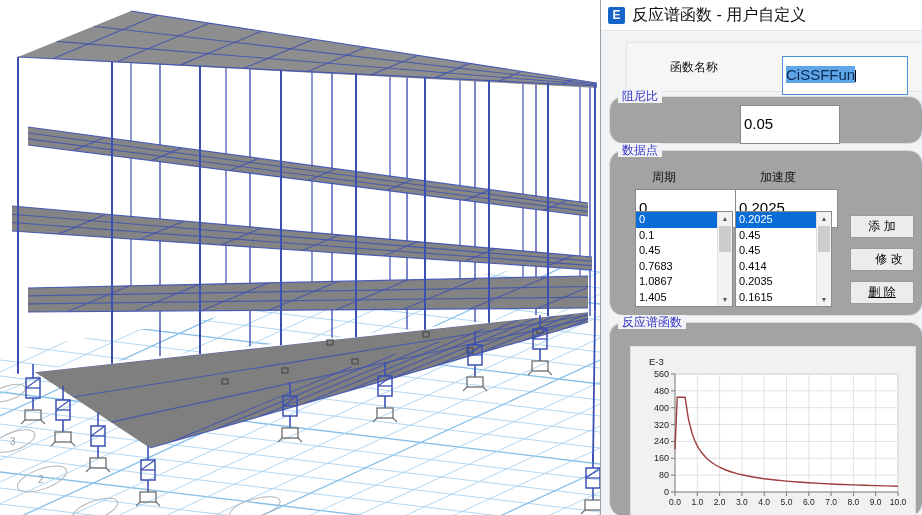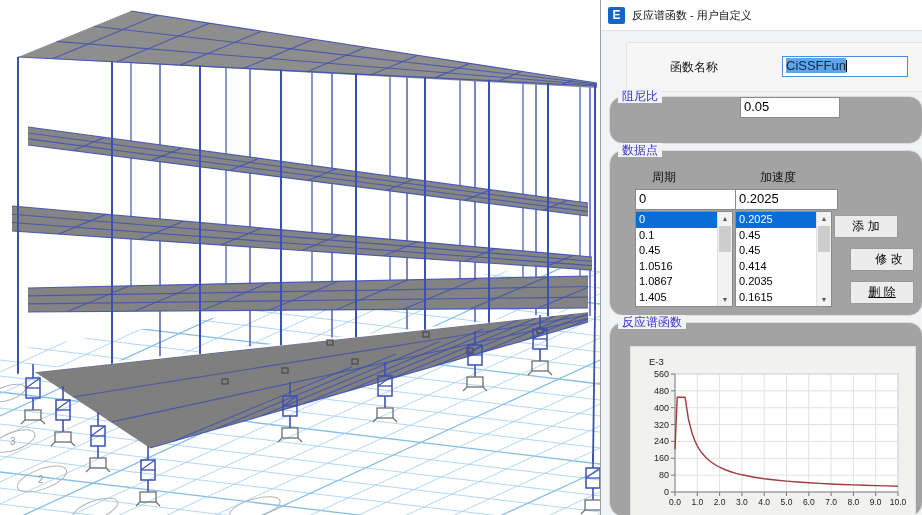--- a/index.html
+++ b/index.html
@@ -8,28 +8,28 @@
   
   .model-view{position:absolute;left:0;top:0;width:600px;height:515px;background:#ffffff;}
   .model-view svg{display:block;}
   
   .dialog{position:absolute;left:600px;top:0;width:322px;height:515px;background:#f2f3f4;
           border-left:1px solid #9aa0a6;box-sizing:border-box;}
   .titlebar{position:absolute;left:0;top:0;width:100%;height:30px;background:#ffffff;
             border-bottom:1px solid #e4e4e4;display:flex;align-items:center;}
   .appicon{display:inline-flex;align-items:center;justify-content:center;width:17px;height:17px;
            margin-left:7px;background:#1565c8;color:#fff;font-weight:bold;font-size:12px;border-radius:2px;}
-  .titletext{margin-left:7px;font-size:11px;color:#111;}
+  .titletext{margin-left:7px;font-size:16px;color:#111;}
   .group{position:absolute;border:1px solid #dcdcdf;border-radius:14px;background:#a3a3a3;}
   .group-label{position:absolute;top:-8px;left:8px;padding:0 4px;background:#f2f3f4;
                color:#3737c8;font-size:12px;line-height:14px;}
   .panel{position:absolute;border:1px solid #e3e3e6;border-radius:2px;background:#f6f6f7;}
   .lbl{position:absolute;color:#111;font-size:12px;white-space:nowrap;}
-  .textbox{position:absolute;background:#ffffff;border:1px solid #8a8a8a;font-size:13px;
-           line-height:17px;padding:0 3px;color:#000;overflow:hidden;white-space:nowrap;}
+  .textbox{position:absolute;background:#ffffff;border:1px solid #8a8a8a;font-size:15px;
+           line-height:17px;padding:9px 3px;color:#000;overflow:hidden;white-space:nowrap;}
   .textbox.focus{border:1px solid #4a90d9;}
   .sel{background:#5ea6e8;color:#0b2a52;}
   .caret{display:inline-block;width:1px;height:12px;background:#000;vertical-align:-2px;}
   .listbox{position:absolute;background:#fff;border:1px solid #8a8a8a;display:flex;}
   .list-items{flex:1;overflow:hidden;}
   .list-row{height:15.5px;line-height:15.5px;padding-left:3px;font-size:11px;color:#000;}
   .list-row.selected{background:#0a6cd6;color:#fff;}
   .scrollbar{width:14px;background:#f2f2f2;border-left:1px solid #e0e0e0;position:relative;}
   .sb-btn{position:absolute;left:0;width:14px;height:13px;color:#5a5a5a;font-size:7px;
           display:flex;align-items:center;justify-content:center;}
@@ -316,38 +316,38 @@
 
     <div class="panel" style="left:25px;top:42px;width:296px;height:48px;">
       <span class="lbl" style="left:43px;top:16px;font-family:Liberation Serif, serif;">函数名称</span>
       <div class="textbox focus" style="left:155px;top:13px;width:118px;height:19px;">
         <span class="sel">CiSSFFun</span><span class="caret"></span>
       </div>
     </div>
 
     <div class="group" style="left:8px;top:96px;width:312px;height:46px;">
       <span class="group-label">阻尼比</span>
-      <div class="textbox" style="left:130px;top:0;width:92px;height:19px;">0.05</div>
+      <div class="textbox" style="left:130px;top:8px;width:92px;height:19px;">0.05</div>
     </div>
 
     <div class="group" style="left:8px;top:150px;width:312px;height:164px;">
       <span class="group-label">数据点</span>
 
       <span class="lbl" style="left:42px;top:18px;">周期</span>
       <span class="lbl" style="left:150px;top:18px;">加速度</span>
 
       <div class="textbox" style="left:25px;top:38px;width:96px;height:19px;">0</div>
       <div class="textbox" style="left:125px;top:38px;width:95px;height:19px;">0.2025</div>
 
       <div class="listbox" style="left:25px;top:60px;width:96px;height:94px;">
         <div class="list-items" id="period-list">
             <div class="list-row selected">0</div>
             <div class="list-row">0.1</div>
             <div class="list-row">0.45</div>
-            <div class="list-row">1.0516</div>
+            <div class="list-row">0.7683</div>
             <div class="list-row">1.0867</div>
             <div class="list-row">1.405</div>
           </div>
         <div class="scrollbar">
           <div class="sb-btn" style="top:0;">▲</div>
           <div class="sb-thumb" style="top:14px;"></div>
           <div class="sb-btn" style="bottom:0;">▼</div>
         </div>
       </div>
       <div class="listbox" style="left:125px;top:60px;width:95px;height:94px;">
@@ -359,21 +359,21 @@
             <div class="list-row">0.2035</div>
             <div class="list-row">0.1615</div>
           </div>
         <div class="scrollbar">
           <div class="sb-btn" style="top:0;">▲</div>
           <div class="sb-thumb" style="top:14px;"></div>
           <div class="sb-btn" style="bottom:0;">▼</div>
         </div>
       </div>
 
-      <button class="btn" style="left:224px;top:64px;">添 加</button>
+      <button class="btn" style="left:240px;top:64px;">添 加</button>
       <button class="btn" style="left:240px;top:97px;padding-left:20px;">修 改</button>
       <button class="btn" style="left:240px;top:130px;text-decoration:underline;">删 除</button>
     </div>
 
     <div class="group" style="left:8px;top:322px;width:312px;height:193px;border-bottom:none;">
       <span class="group-label">反应谱函数</span>
       <div class="chart-panel">
         <svg id="chart-svg" width="284" height="170" viewBox="0 0 284 170">
           <g id="chart-gen">
               <rect x="44" y="27" width="223" height="118" fill="#ffffff" stroke="#c9c9c9"></rect>

